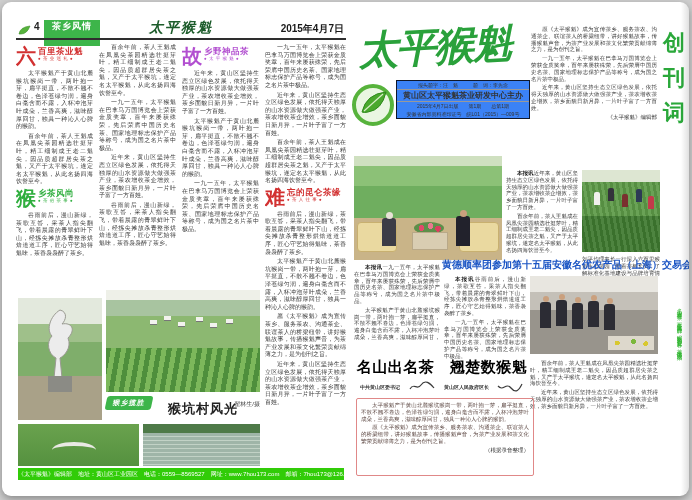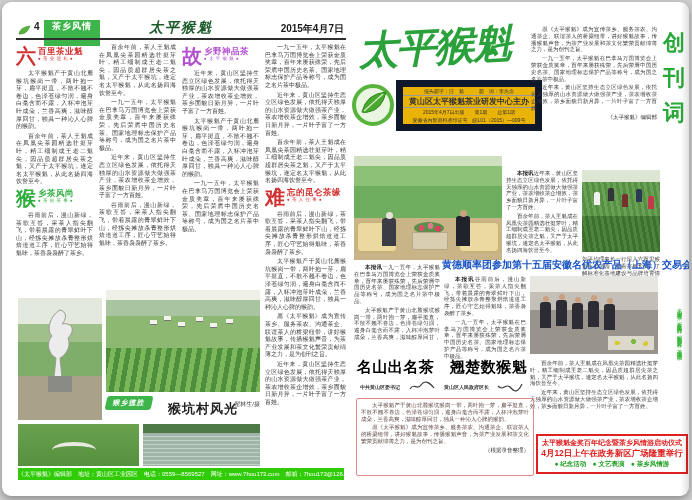--- a/index.html
+++ b/index.html
@@ -65,21 +65,21 @@
      background:repeating-linear-gradient(#9fb5a8 0 3px,#c2d2c6 3px 4px);}
 
   .lp-footer{position:absolute;left:2px;top:450px;width:326px;height:12px;background:#31cc08;color:#fff;
      font-size:6px;line-height:12px;text-align:center;white-space:nowrap;overflow:hidden;}
 
   
   .mast-title{position:absolute;left:8px;top:6px;width:170px;font-family:"DejaVu Serif",serif;
      font-style:italic;font-weight:bold;font-size:40px;line-height:44px;color:#2aa13b;
      transform:rotate(-3deg);letter-spacing:-2px;white-space:nowrap;}
   .leaf-logo{position:absolute;left:0px;top:64px;}
-  .infobox{position:absolute;left:46px;top:62px;width:132px;border:7px solid #0f172a;background:#eab308;}
+  .infobox{position:absolute;left:46px;top:62px;width:132px;border:1px solid #0f172a;background:#3b82f6;}
   .infobox .r{font-size:5px;line-height:8px;color:#333;text-align:center;white-space:nowrap;overflow:hidden;padding:0 2px;}
   .infobox .r2{font-size:8px;font-weight:bold;line-height:11px;border-top:1px solid #999;border-bottom:1px solid #999;}
   .intro{position:absolute;left:181px;top:8px;width:126px;height:104px;overflow:hidden;}
   .intro-sign{font-size:5.5px;text-align:right;color:#333;}
   .vtitle{position:absolute;left:312px;top:12px;width:24px;text-align:center;}
   .vtitle div{font-size:22px;line-height:24px;font-weight:bold;color:#2aa83a;margin-bottom:11px;
      font-family:"DejaVu Serif",serif;}
   .headline{position:absolute;left:2px;top:112px;width:312px;font-size:16.5px;font-weight:bold;
      color:#f54011;white-space:nowrap;letter-spacing:0;}
   .headline .accent{color:#cf0404;}
@@ -365,24 +365,19 @@
             </svg>
       </span>
     </div>
 
     <div class="redbox">
       <div class="tinypara">太平猴魁产于黄山北麓猴坑猴岗一带，两叶抱一芽，扁平挺直，不散不翘不卷边，色泽苍绿匀润，遍身白毫含而不露，入杯冲泡芽叶成朵，兰香高爽，滋味醇厚回甘，独具一种沁人心脾的猴韵。</div>
       <div class="tinypara">愿《太平猴魁》成为宣传茶乡、服务茶农、沟通茶企、联谊茶人的桥梁纽带，讲好猴魁故事，传播猴魁声音，为茶产业发展和茶文化繁荣贡献绵薄之力，是为创刊之旨。</div>
       <div class="credit-line">（根据录音整理）</div>
     </div>
 
-    <div class="announce">
-      <div class="a1">太平猴魁金奖百年纪念暨茶乡风情游启动仪式</div>
-      <div class="a2">4月12日上午在政务新区广场隆重举行</div>
-      <div class="a3">● 纪念活动　● 文艺表演　● 茶乡风情游</div>
-    </div>
 
     <div class="greenstrip">名山秀水育名茶　百年金奖铸品牌　猴魁飘香迎宾客　茶乡风情入画来</div>
   </div>
 
   <div class="edge-shade"></div>
  </div>
 </div>
 
 </body></html>

